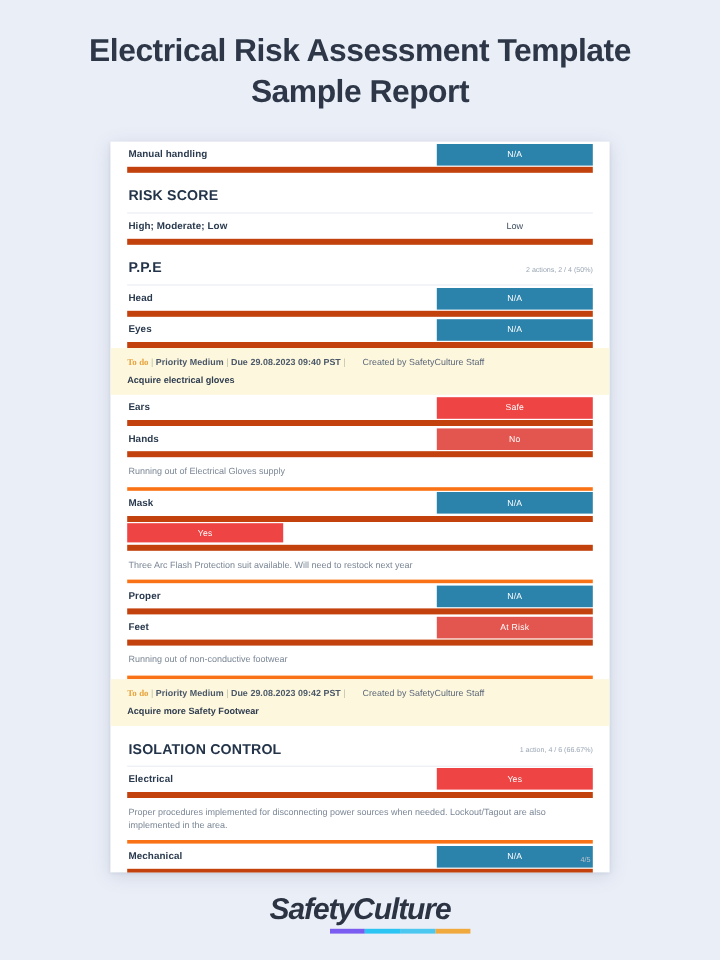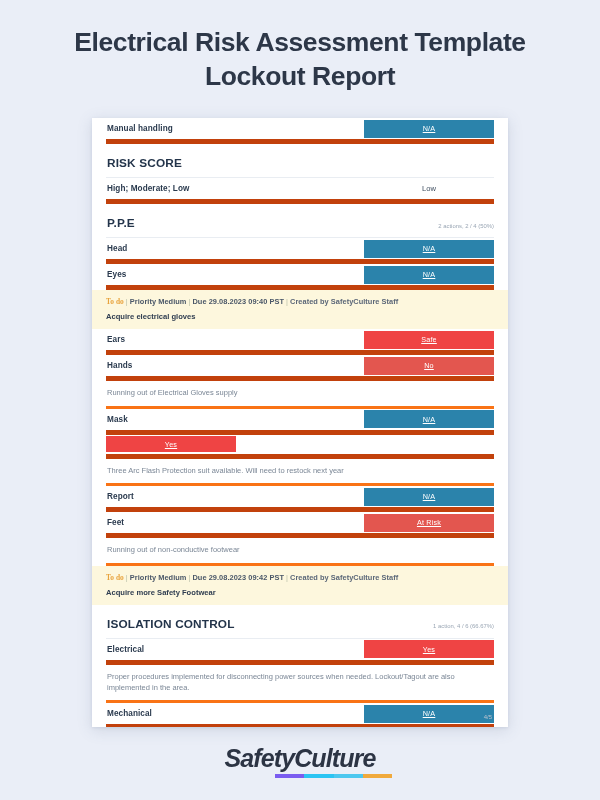--- a/index.html
+++ b/index.html
@@ -51,21 +51,20 @@
     font-size: 8.2px; font-weight: bold; color: #2a3a4e;
     letter-spacing: 0.08px;
     padding: 6px 0 6px 1px;
   }
   .row .badge {
     width: 130px;
     display: flex; align-items: center; justify-content: center;
     font-size: 7.2px; color: #ffffff;
     letter-spacing: 0.2px;
     margin: 1.5px 0;
-    text-decoration: underline;
   }
   .badge.blue  { background: #2b83ab; }
   .badge.green { background: #ef4444; }
   .badge.red   { background: #e3564f; }
 
   
   .row .value {
     width: 130px;
     display: flex; align-items: center; justify-content: center;
     font-size: 7.6px; color: #3f4e60;
@@ -99,21 +98,21 @@
     margin: 0 -14px;
     padding: 7px 14px 8px 14px;
   }
   .todo .meta-line {
     font-size: 7.4px; color: #4a5768; font-weight: bold;
     letter-spacing: 0.05px;
     white-space: nowrap;
   }
   .todo .meta-line .todo-tag { color: #e8a33d; font-family: Liberation Serif, serif; }
   .todo .meta-line .sep { color: #b9bfa8; font-weight: normal; padding: 0 2px; }
-  .todo .meta-line .muted { font-weight: bold; color: #5b6778; }
+  .todo .meta-line .muted { font-weight: normal; color: #5b6778; margin-left: 12px; }
   .todo .todo-title {
     margin-top: 6px;
     font-size: 7.6px; font-weight: bold; color: #2f3d50;
   }
 
   
   .page-num {
     position: absolute;
     right: 16px; bottom: 7px;
     font-size: 6px; color: #b9c2cd;
@@ -140,21 +139,21 @@
   }
   .underline i { flex: 1; display: block; }
 </style>
 </head>
 <body>
 
 <div class="page">
 
   <div class="headline">
     <span>Electrical Risk Assessment Template</span><br>
-    <span>Lockout Report</span>
+    <span>Sample Report</span>
   </div>
 
   <div class="card">
     <div class="card-inner" id="doc-body">
         <div class="row">
           <div class="label">Manual handling</div>
           <div class="badge blue">N/A</div>
         </div>
         <div class="section">
           <div class="title">RISK SCORE</div>
@@ -191,21 +190,21 @@
         <div class="note">Running out of Electrical Gloves supply</div>
         <div class="row">
           <div class="label">Mask</div>
           <div class="badge blue">N/A</div>
         </div>
         <div class="row">
           <div class="badge green">Yes</div>
         </div>
         <div class="note">Three Arc Flash Protection suit available. Will need to restock next year</div>
         <div class="row">
-          <div class="label">Report</div>
+          <div class="label">Proper</div>
           <div class="badge blue">N/A</div>
         </div>
         <div class="row">
           <div class="label">Feet</div>
           <div class="badge red">At Risk</div>
         </div>
         <div class="note">Running out of non-conductive footwear</div>
         <div class="todo">
           <div class="meta-line"><span class="todo-tag">To do</span><span class="sep">|</span><span>Priority Medium</span><span class="sep">|</span><span>Due 29.08.2023 09:42 PST</span><span class="sep">|</span><span class="muted">Created by SafetyCulture Staff</span></div>
           <div class="todo-title">Acquire more Safety Footwear</div>

